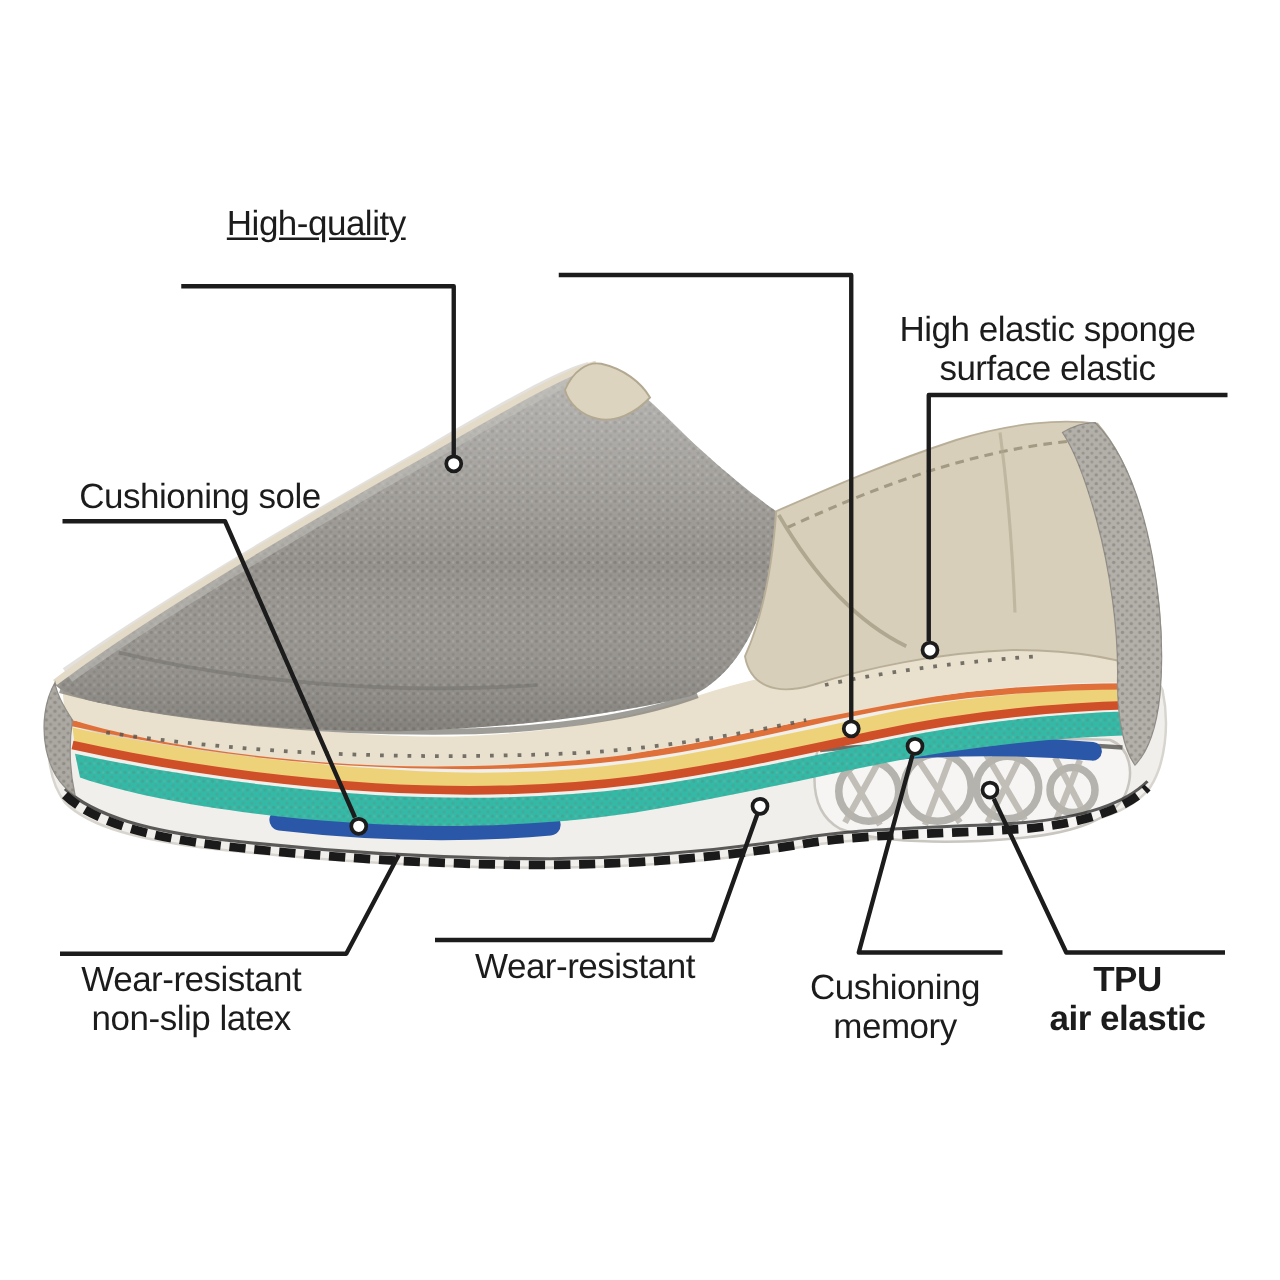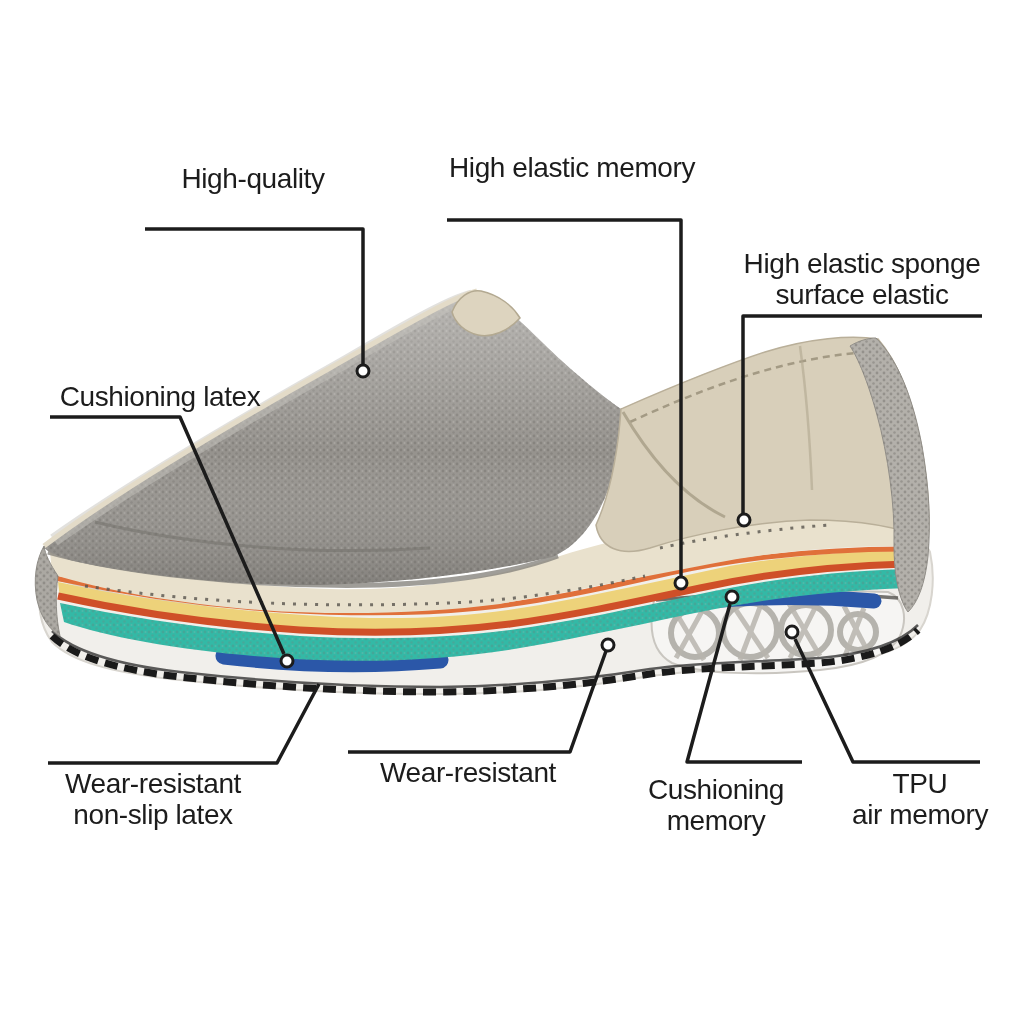--- a/index.html
+++ b/index.html
@@ -177,49 +177,48 @@
       <circle cx="608" cy="645" r="6" fill="#ffffff" stroke-width="3"></circle>
 
       <polyline stroke-width="3.5" points="802,762 687,762 730,604"></polyline>
       <circle cx="732" cy="597" r="6" fill="#ffffff" stroke-width="3"></circle>
 
       <polyline stroke-width="3.5" points="980,762 853,762 795,639"></polyline>
       <circle cx="792" cy="632" r="6" fill="#ffffff" stroke-width="3"></circle>
     </g>
   </svg>
 
-  <div class="callout" style="left:93px;top:163px;width:320px;">
+  <div class="callout" style="left:93px;top:163px;width:320px;text-decoration:underline;">
     <span class="l">High-quality</span>
   </div>
 
   <div class="callout" style="left:412px;top:152px;width:320px;">
-    <span class="l">High elastic memory</span>
-  </div>
-
-  <div class="callout" style="left:712px;top:248px;width:300px;">
+  </div>
+
+  <div class="callout" style="left:688px;top:248px;width:300px;">
     <span class="l">High elastic sponge</span>
     <span class="l">surface elastic</span>
   </div>
 
   <div class="callout" style="left:40px;top:381px;width:240px;">
-    <span class="l">Cushioning latex</span>
+    <span class="l">Cushioning sole</span>
   </div>
 
   <div class="callout" style="left:23px;top:768px;width:260px;">
     <span class="l">Wear-resistant</span>
     <span class="l">non-slip latex</span>
   </div>
 
   <div class="callout" style="left:318px;top:757px;width:300px;">
     <span class="l">Wear-resistant</span>
   </div>
 
   <div class="callout" style="left:626px;top:774px;width:180px;">
     <span class="l">Cushioning</span>
     <span class="l">memory</span>
   </div>
 
-  <div class="callout" style="left:830px;top:768px;width:180px;">
+  <div class="callout" style="left:812px;top:768px;width:180px;font-weight:bold;">
     <span class="l">TPU</span>
-    <span class="l">air memory</span>
+    <span class="l">air elastic</span>
   </div>
 
 </div>
 
 </body></html>

